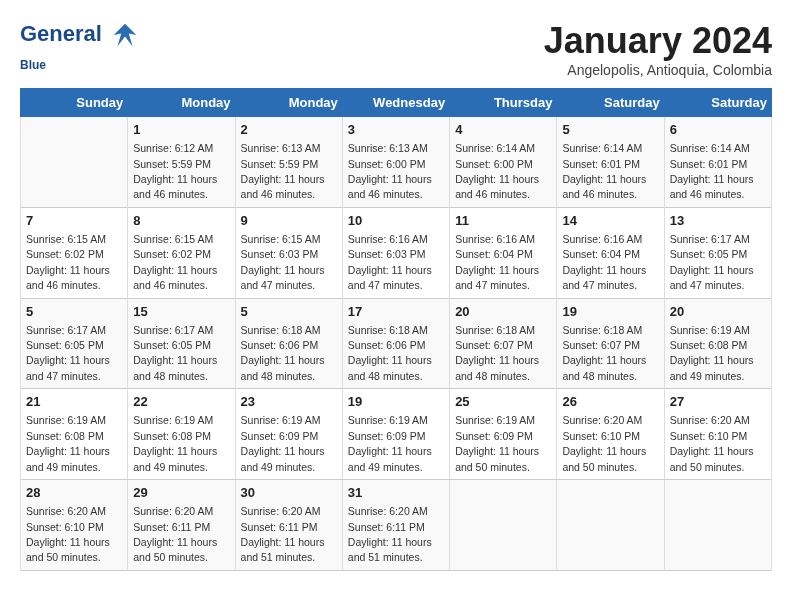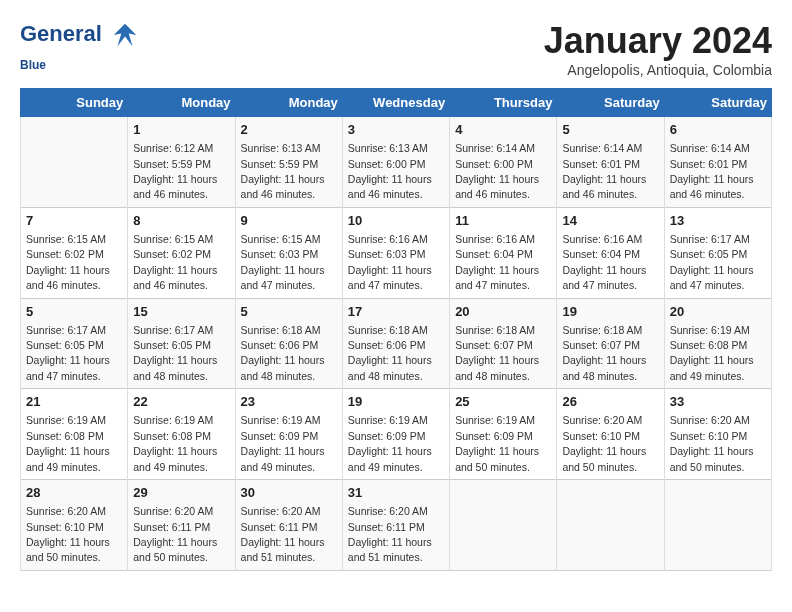--- a/index.html
+++ b/index.html
@@ -234,21 +234,21 @@
 Daylight: 11 hours
 and 49 minutes.</span></td>
         <td><span class="day-number">25</span><span class="day-info" style="white-space: pre-line;">Sunrise: 6:19 AM
 Sunset: 6:09 PM
 Daylight: 11 hours
 and 50 minutes.</span></td>
         <td><span class="day-number">26</span><span class="day-info" style="white-space: pre-line;">Sunrise: 6:20 AM
 Sunset: 6:10 PM
 Daylight: 11 hours
 and 50 minutes.</span></td>
-        <td><span class="day-number">33</span><span class="day-info" style="white-space: pre-line;">Sunrise: 6:20 AM
+        <td><span class="day-number">27</span><span class="day-info" style="white-space: pre-line;">Sunrise: 6:20 AM
 Sunset: 6:10 PM
 Daylight: 11 hours
 and 50 minutes.</span></td>
       </tr>
       <tr>
         <td><span class="day-number">28</span><span class="day-info" style="white-space: pre-line;">Sunrise: 6:20 AM
 Sunset: 6:10 PM
 Daylight: 11 hours
 and 50 minutes.</span></td>
         <td><span class="day-number">29</span><span class="day-info" style="white-space: pre-line;">Sunrise: 6:20 AM

